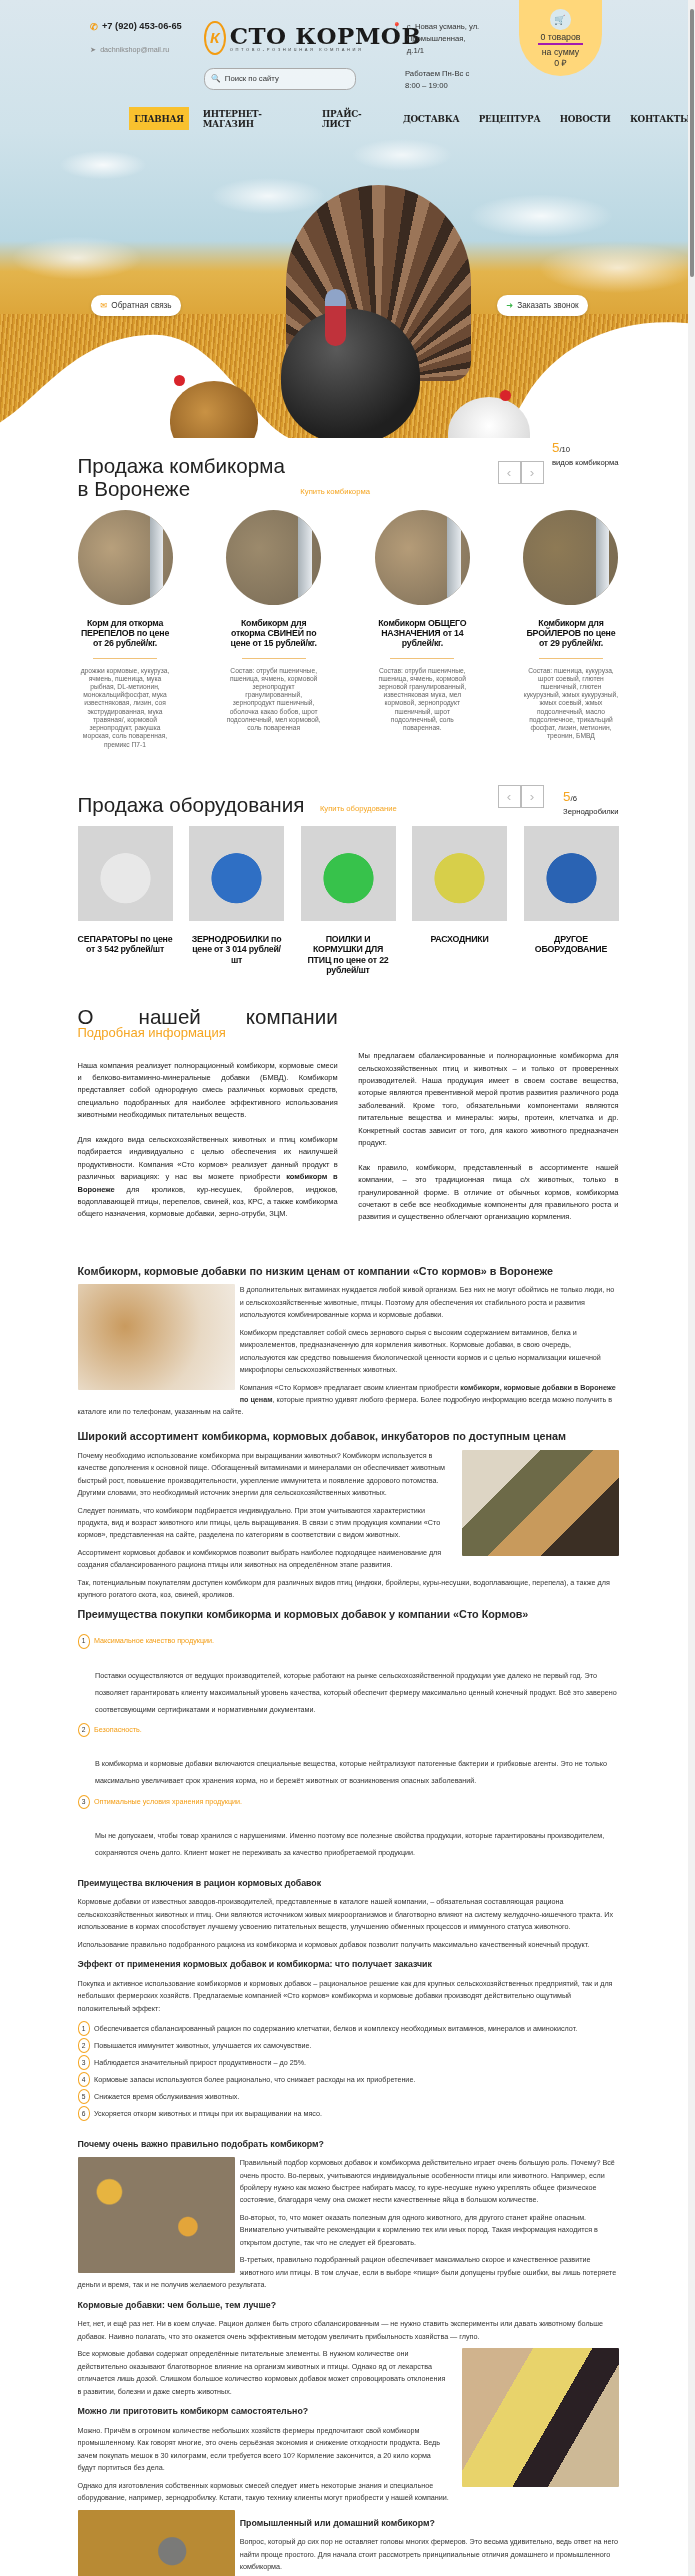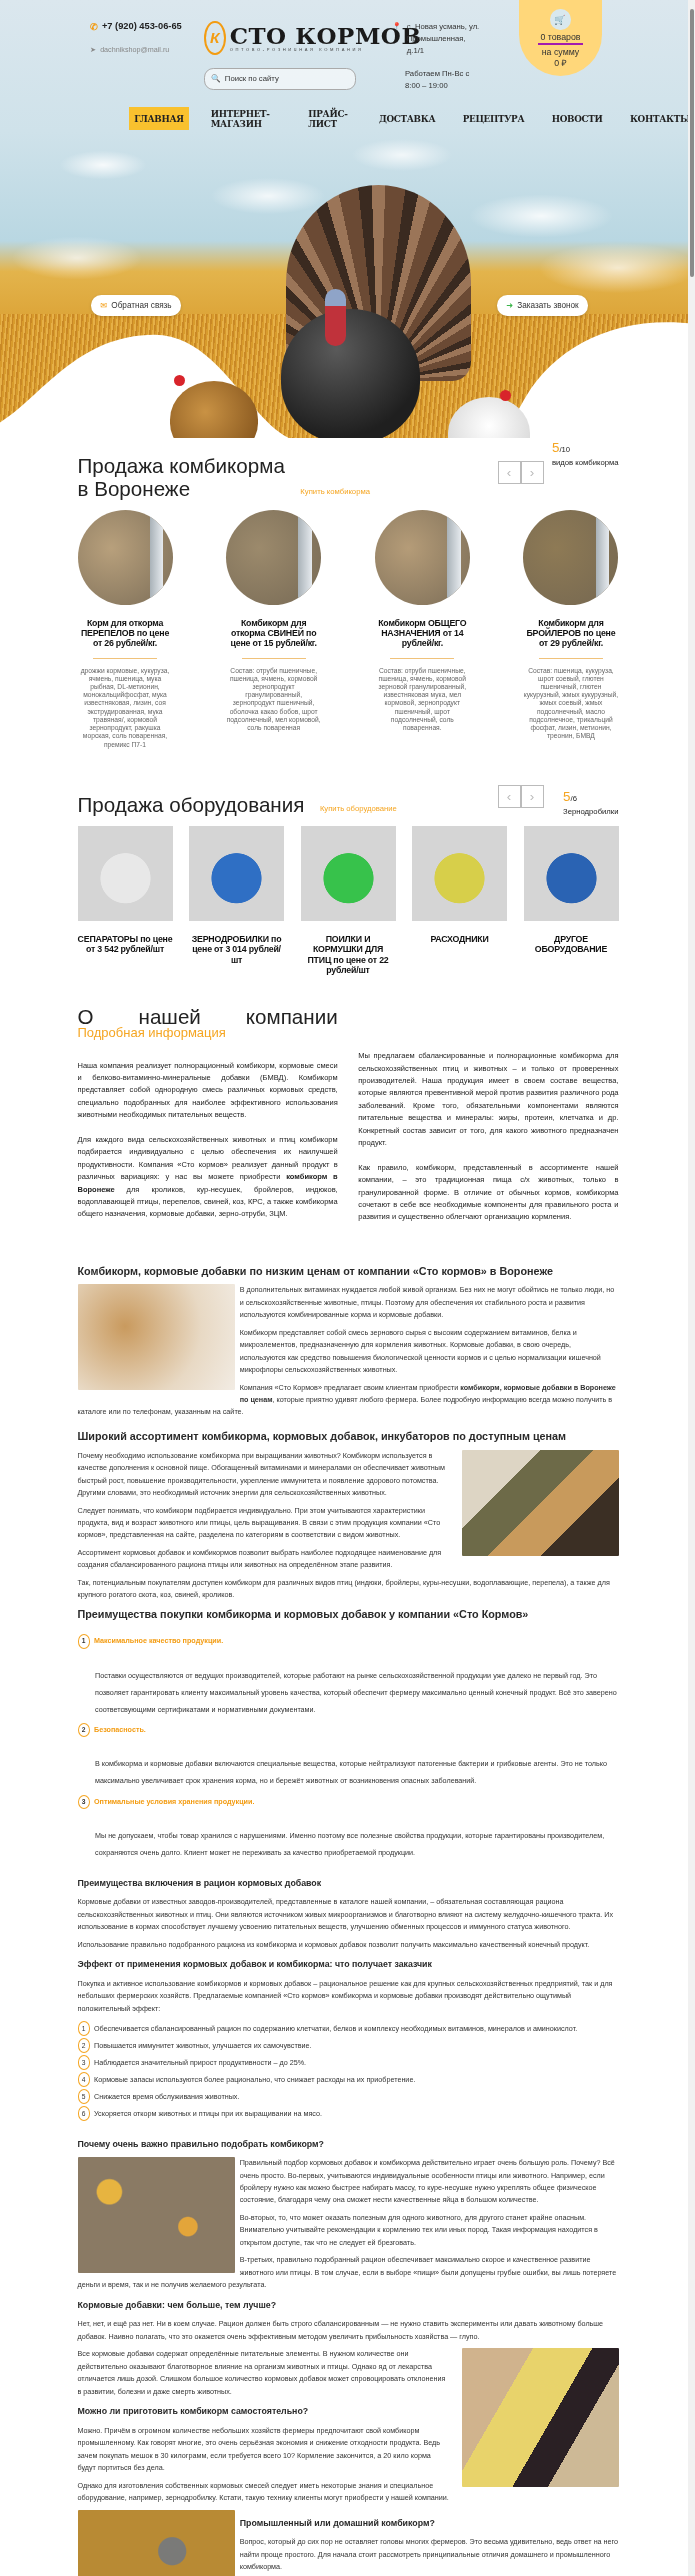--- a/index.html
+++ b/index.html
@@ -29,21 +29,21 @@
 .logo{position:absolute;left:204px;top:20.6px;display:flex;align-items:center;gap:4.1px}
 .logo-k{width:21.6px;height:34px;border:2.6px solid #f39c12;border-radius:50%;color:#f39c12;font-weight:bold;font-size:15.5px;display:flex;align-items:center;justify-content:center;font-style:italic}
 .logo-title{font-family:"DejaVu Serif",serif;font-size:23px;font-weight:900;letter-spacing:0.5px;color:#1a1a1a;line-height:23px}
 .logo-sub{font-size:4.1px;letter-spacing:2.6px;color:#444}
 .search{position:absolute;left:204px;top:68px;width:152px;height:21.6px;border:0.5px solid #aaa;border-radius:9.3px;background:rgba(255,255,255,.6);display:flex;align-items:center;padding-left:6.2px;gap:4.1px;font-size:7.7px;color:#333}
 .address{position:absolute;left:392px;top:20.6px;font-size:7.7px;line-height:12.4px;color:#333;display:flex;gap:5.2px}
 .hours{position:absolute;left:405px;top:68px;font-size:7.7px;line-height:12.4px;color:#333}
 .cart{position:absolute;left:519px;top:-5.2px;width:83px;height:81px;border-radius:0 0 42px 42px;background:#ffd77a;display:flex;flex-direction:column;align-items:center;padding-top:14.4px;font-size:8.8px;color:#333}
 .cart-ico{width:20.6px;height:20.6px;border-radius:50%;background:#d9e8ee;display:flex;align-items:center;justify-content:center;color:#f39c12;font-size:9.3px;margin-bottom:2.1px}
 .cart-count{border-bottom:2px solid #a21caf;padding:0 2.1px 1.5px;margin-bottom:1.5px}
-.nav{position:absolute;left:129px;top:107px;height:23px;display:flex;align-items:center;gap:16px;z-index:6}
+.nav{position:absolute;left:129px;top:107px;height:23px;display:flex;align-items:center;gap:8px;z-index:6}
 .nav a{font-family:"DejaVu Serif",serif;font-weight:bold;font-size:8.8px;color:#222;padding:0 5.7px;height:23px;display:flex;align-items:center;letter-spacing:-0.3px}
 .nav a.active{background:#f9c12e;padding:0 5.2px}
 .scrollbar{position:absolute;right:0;top:0;width:7.7px;height:2930px;background:#f1f1f1;z-index:20}
 .scrollbar .thumb{position:absolute;left:1.5px;top:9.3px;width:4.6px;height:268px;background:#8a8a8a;border-radius:2.1px}
 .pill{position:absolute;top:295px;height:20.6px;background:#fff;border-radius:10.3px;box-shadow:0 1px 3.1px rgba(0,0,0,.15);display:flex;align-items:center;padding:0 9.3px;gap:4.1px;font-size:8.2px;color:#333;z-index:4}
 .section{width:541px;margin:0 auto;position:relative}
 .sec-head{display:flex;align-items:flex-end;gap:15.5px;position:relative}
 .sec-title{font-size:20.6px;font-weight:300;line-height:23px;color:#222;font-family:"Liberation Sans",sans-serif}
 .sec-link{font-size:7.7px;color:#f5a623;margin-bottom:3.1px}
 .arrows{position:absolute;right:75px;display:flex}
@@ -63,21 +63,21 @@
 .about h2{font-size:20.6px;font-weight:300;word-spacing:15.5px}
 .about .link{font-size:13px;color:#f5a623}
 .txt{font-size:7.2px;line-height:12.4px;color:#333}
 .txt p{margin-bottom:5.2px}
 .h2b{font-size:10.8px;font-weight:bold;color:#2a2a2a;line-height:13.4px;margin:6.2px 0}
 .h3b{font-size:8.8px;font-weight:bold;color:#2a2a2a;margin:7.2px 0}
 .img{border-radius:1px}
 .fl{float:left;margin:0 5.2px 5.2px 0}
 .fr{float:right;margin:0 0 5.2px 10.3px}
 .num{display:inline-flex;width:12.4px;height:14.4px;border:1px solid #f5a623;border-radius:50%;align-items:center;justify-content:center;font-size:6.7px;color:#333;margin-right:4.1px;flex-shrink:0}
-.adv-title{display:flex;align-items:center;color:#f39c12;font-weight:bold;font-size:7.2px;margin:5.2px 0}
+.adv-title{display:flex;align-items:center;color:#f39c12;font-weight:normal;font-size:7.2px;margin:5.2px 0}
 .adv-text{padding-left:17.5px;line-height:17px;font-size:7.2px;color:#333;margin:18px 0 5.2px}
 .eff{display:flex;align-items:center;font-size:7.2px;line-height:17px;color:#333;margin-bottom:0}
 </style>
 </head>
 <body>
 
 <div class="scrollbar">
     <div class="thumb"></div>
   </div>
 

